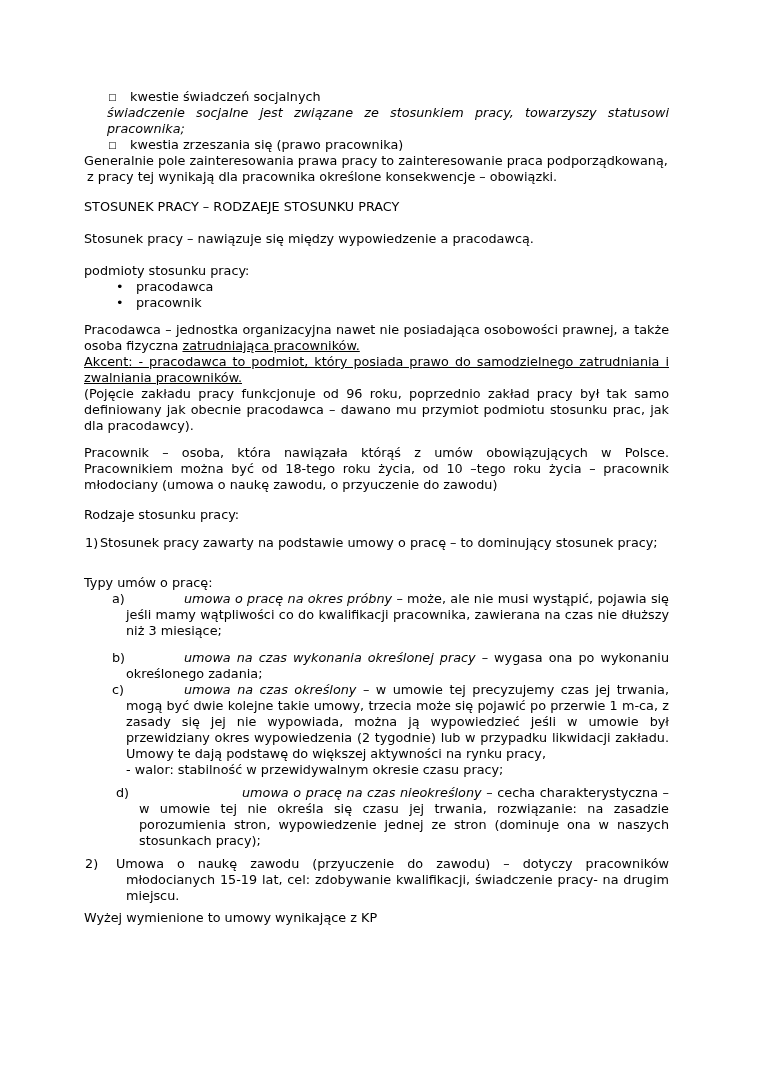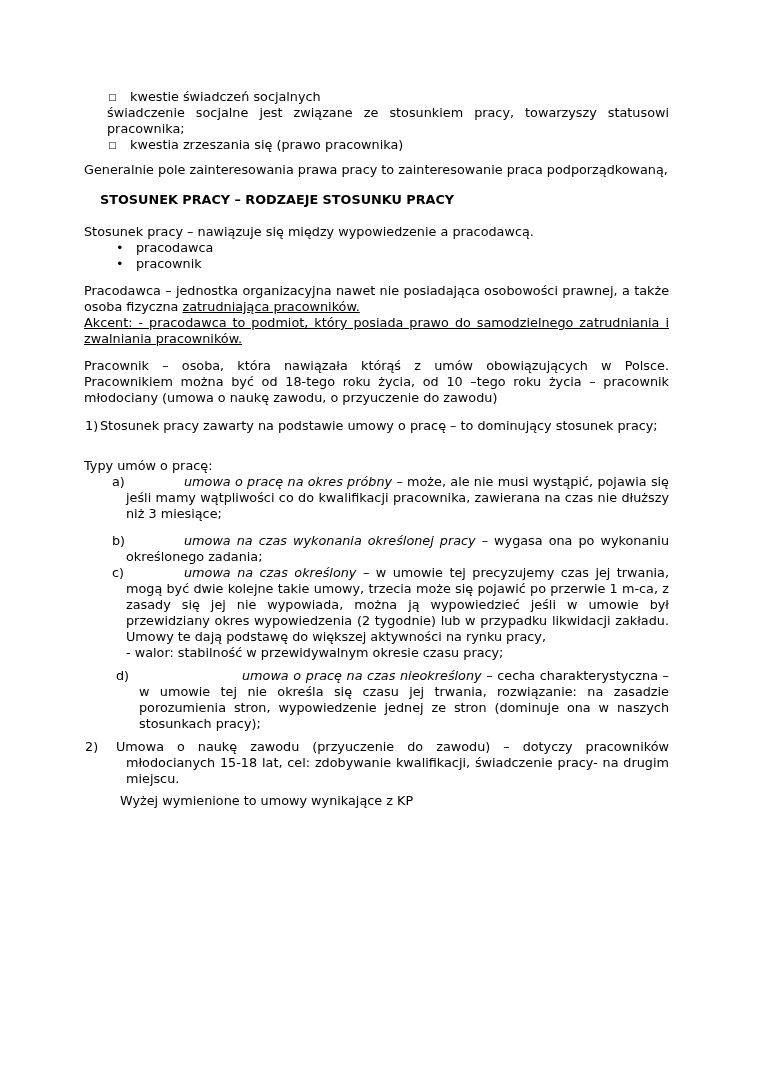--- a/index.html
+++ b/index.html
@@ -20,33 +20,33 @@
   i{font-style:italic;}
   .u{text-decoration:underline;}
 
   
   .li{position:relative;}
   .li.sq{margin-left:46px;}
   .li.sq .marker{position:absolute;left:-22px;top:0;font-size:9px;line-height:16px;}
   .li.dot{margin-left:52px;}
   .li.dot .marker{position:absolute;left:-20px;top:0;}
 
-  .cont{margin-left:23px;}
+  .cont{margin-left:23px;font-style:italic;}
 
-  .intro{margin-top:9px;}
+  .intro{}
   .intro .lead-space{margin-left:3px;}
 
-  .h{font-weight:bold;margin-top:14px;margin-left:16px;}
+  .h{font-weight:normal;margin-top:14px;}
   .mt16{margin-top:16px;}
   .mt14{margin-top:14px;}
   .mt13{margin-top:24px;}
   .mt12{margin-top:12px;}
   .mt11{margin-top:11px;}
   .mt7{margin-top:7px;}
-  .mt6{margin-top:6px;margin-left:36px;}
+  .mt6{margin-top:6px;}
 
   
   .num1{position:relative;margin-left:33px;text-indent:-17px;}
   .num1 .nlabel{position:absolute;left:-32px;top:0;text-indent:0;}
   .num2{position:relative;margin-left:42px;text-indent:-10px;}
   .num2 .nlabel{position:absolute;left:-41px;top:0;text-indent:0;}
 
   
   .let{position:relative;margin-left:42px;text-indent:58px;}
   .let .llabel{position:absolute;left:-14px;top:0;text-indent:0;}
@@ -62,44 +62,48 @@
     <div class="li sq">
       <span class="marker">□</span><span>kwestie świadczeń socjalnych</span>
     </div>
     <div class="cont just">świadczenie socjalne jest związane ze stosunkiem pracy, towarzyszy statusowi pracownika;</div>
     <div class="li sq">
       <span class="marker">□</span><span>kwestia zrzeszania się (prawo pracownika)</span>
     </div>
 
     <p class="just intro">
       <span>Generalnie pole zainteresowania prawa pracy to zainteresowanie praca podporządkowaną,</span><br>
+      <span class="lead-space">z pracy tej wynikają dla pracownika określone konsekwencje – obowiązki.</span>
     </p>
 
     <p class="h">STOSUNEK PRACY – RODZAEJE STOSUNKU PRACY</p>
 
     <p class="just mt16">
       <b>Stosunek pracy</b><span> – nawiązuje się między wypowiedzenie a pracodawcą.</span>
     </p>
 
+    <p class="b mt16">podmioty stosunku pracy:</p>
     <div class="li dot">
       <span class="marker">•</span><span>pracodawca</span>
     </div>
     <div class="li dot">
       <span class="marker">•</span><span>pracownik</span>
     </div>
 
     <p class="just mt11">
       <b>Pracodawca</b><span> – jednostka organizacyjna nawet nie posiadająca osobowości prawnej, a także osoba fizyczna </span><span class="u">zatrudniająca pracowników.</span><br>
       <span class="u">Akcent: - pracodawca to podmiot, który posiada prawo do samodzielnego zatrudniania i zwalniania pracowników.</span><br>
+      <span>(Pojęcie zakładu pracy funkcjonuje od 96 roku, poprzednio zakład pracy był tak samo definiowany jak obecnie pracodawca – dawano mu przymiot podmiotu stosunku prac, jak dla pracodawcy).</span>
     </p>
 
     <p class="just mt11">
       <b>Pracownik</b><span> – osoba, która nawiązała którąś z umów obowiązujących w Polsce. Pracownikiem można być od 18-tego roku życia, od 10 –tego roku życia – pracownik młodociany (umowa o naukę zawodu, o przyuczenie do zawodu)</span>
     </p>
 
+    <p class="b mt14">Rodzaje stosunku pracy:</p>
 
     <div class="num1 just mt12">
       <span class="nlabel">1)</span><span>Stosunek pracy zawarty na podstawie umowy o pracę – to dominujący stosunek pracy;</span>
     </div>
 
     <p class="mt13">Typy umów o pracę:</p>
 
     <div class="let just">
       <span class="llabel">a)</span><i>umowa o pracę na okres próbny</i><span> – może, ale nie musi wystąpić, pojawia się jeśli mamy wątpliwości co do kwalifikacji pracownika, zawierana na czas nie dłuższy niż 3 miesiące;</span>
     </div>
@@ -111,19 +115,19 @@
     <div class="let just">
       <span class="llabel">c)</span><i>umowa na czas określony</i><span> – w umowie tej precyzujemy czas jej trwania, mogą być dwie kolejne takie umowy, trzecia może się pojawić po przerwie 1 m-ca, z zasady się jej nie wypowiada, można ją wypowiedzieć jeśli w umowie był przewidziany okres wypowiedzenia (2 tygodnie) lub w przypadku likwidacji zakładu. Umowy te dają podstawę do większej aktywności na rynku pracy,</span><br>
       <span>- walor: stabilność w przewidywalnym okresie czasu pracy;</span>
     </div>
 
     <div class="letd just mt7">
       <span class="llabel">d)</span><i>umowa o pracę na czas nieokreślony</i><span> – cecha charakterystyczna – w umowie tej nie określa się czasu jej trwania, rozwiązanie: na zasadzie porozumienia stron, wypowiedzenie jednej ze stron (dominuje ona w naszych stosunkach pracy);</span>
     </div>
 
     <div class="num2 just mt7">
-      <span class="nlabel">2)</span><span>Umowa o naukę zawodu (przyuczenie do zawodu) – dotyczy pracowników młodocianych 15-18 lat, cel: zdobywanie kwalifikacji, świadczenie pracy- na drugim miejscu.</span>
+      <span class="nlabel">2)</span><span>Umowa o naukę zawodu (przyuczenie do zawodu) – dotyczy pracowników młodocianych 15-19 lat, cel: zdobywanie kwalifikacji, świadczenie pracy- na drugim miejscu.</span>
     </div>
 
     <p class="mt6">Wyżej wymienione to umowy wynikające z KP</p>
 
   </div>
 </div>
 
 </body></html>

